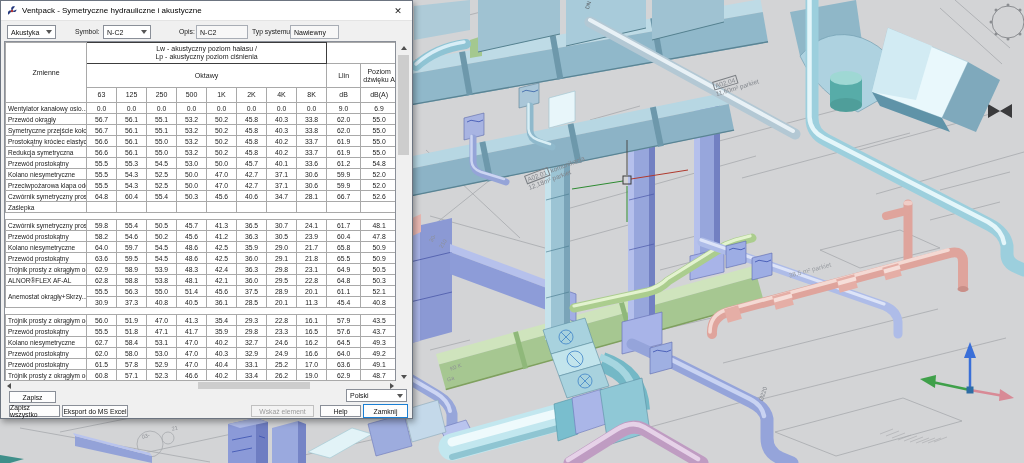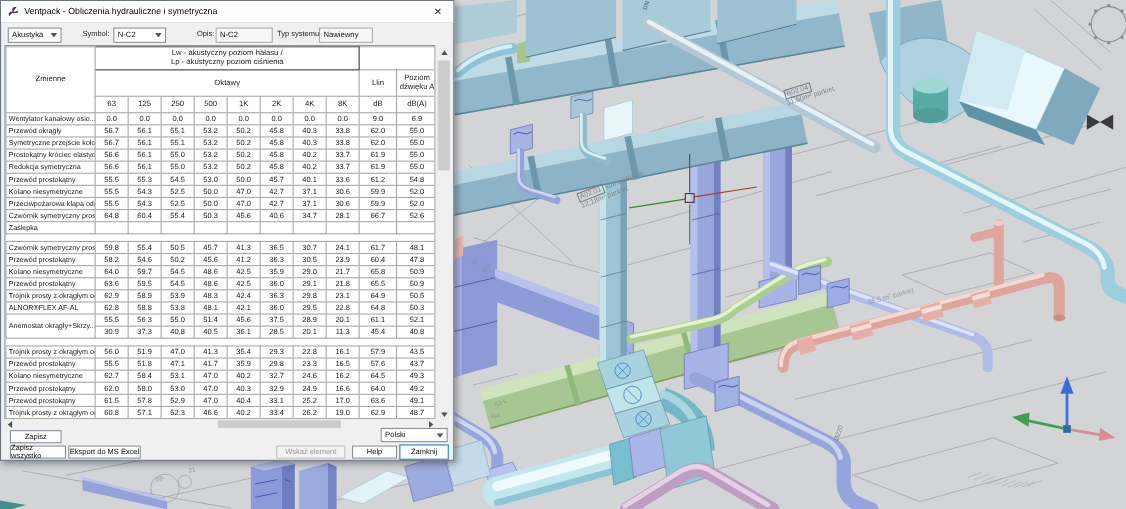--- a/index.html
+++ b/index.html
@@ -335,21 +335,21 @@
     <div class="vlabel vsmall" style="left:449px;top:366px;transform:rotate(-19deg);">K0 K</div>
     <div class="vlabel vsmall" style="left:446px;top:377px;transform:rotate(-19deg);">Ga</div>
   </div>
 
   <div class="dialog">
     <div class="titlebar">
       <svg class="logo" viewBox="0 0 16 16">
         <path d="M8,8 C5,3 9,1 12,2 C10,4 9,6 8,8 C3,6 2,10 3,13 C5,11 7,9 8,8 C11,11 14,9 14,6 C12,7 10,8 8,8 Z" fill="#253a7e"></path>
         <circle cx="8" cy="8" r="1.6" fill="#b03030"></circle>
       </svg>
-      <span class="title">Ventpack - Obliczenia hydrauliczne i symetryczna</span>
+      <span class="title">Ventpack - Symetryczne hydrauliczne i akustyczne</span>
       <span class="closebtn">
         <span>✕</span>
       </span>
     </div>
 
     <div class="combo" style="left:6px;width:49px;">
       <span>Akustyka</span>
       <span class="arr"></span>
     </div>
     <span class="lab" style="left:74px;">Symbol:</span>

